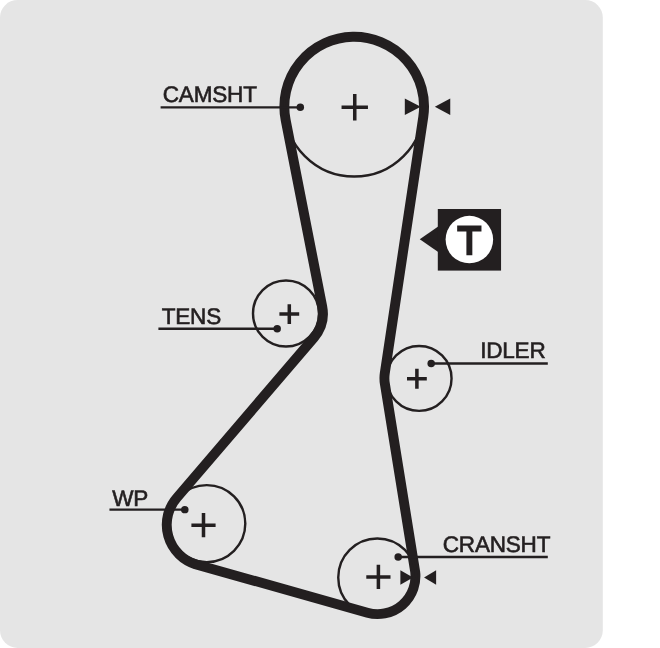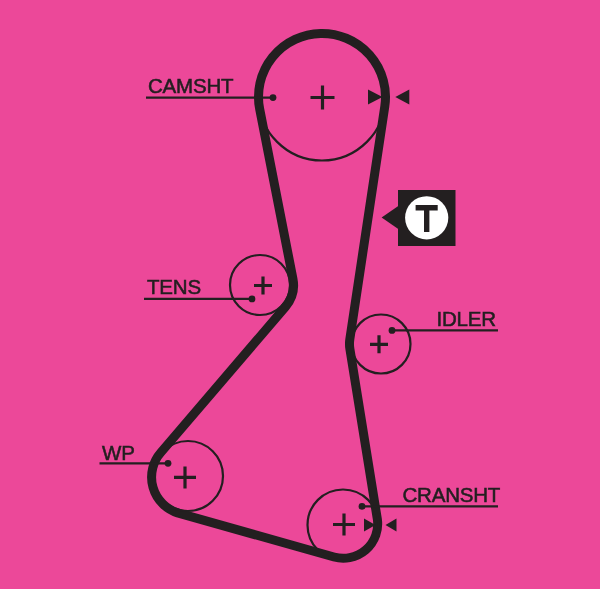--- a/index.html
+++ b/index.html
@@ -1,16 +1,16 @@
 <!DOCTYPE html>
 <html><head>
 <meta charset="utf-8">
 <style>
   html,body{margin:0;padding:0;background:#fff;}
-  .wrap{position:relative;width:600px;height:589px;background:#ec4899;overflow:hidden;}
+  .wrap{position:relative;width:548px;height:589px;background:#e5e5e5;overflow:hidden;border-radius:16px;}
   svg{position:absolute;left:0;top:0;}
   text{font-family:"Liberation Sans",sans-serif;fill:#231f20;-webkit-text-stroke:0.4px #231f20;}
 </style>
 </head>
 <body>
 <div class="wrap">
 <svg width="600" height="589" viewBox="0 0 600 589">
 
   <path d="M 259.7 109.2 A 63.5 63.5 0 1 1 384.8 106.4 L 349.8 339.3 A 31.5 31.5 0 0 0 349.9 349.0 L 377.4 519.5 A 34.4 34.4 0 0 1 334.0 557.0 L 177.6 512.9 A 37.6 37.6 0 0 1 160.7 452.6 L 285.5 306.8 A 33.5 33.5 0 0 0 292.9 278.6 Z" fill="none" stroke="#231f20" stroke-width="9" stroke-linejoin="round"></path>
 

